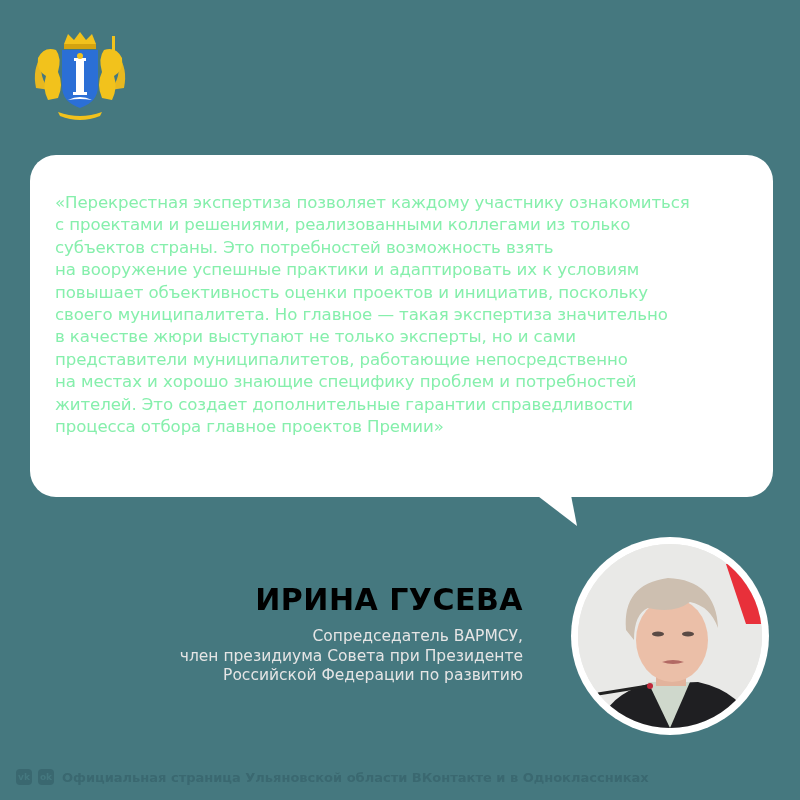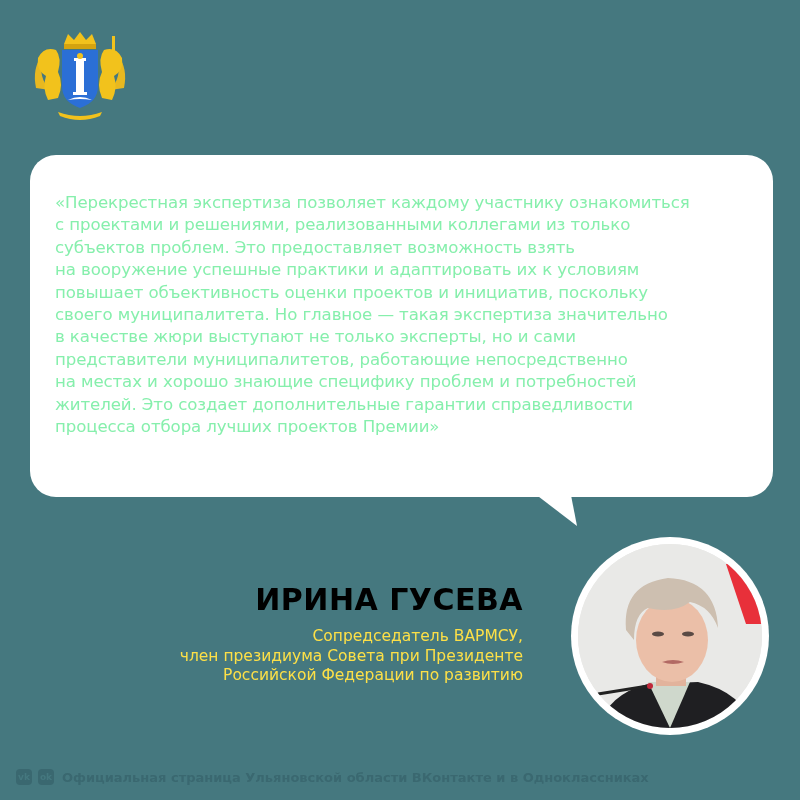--- a/index.html
+++ b/index.html
@@ -25,21 +25,21 @@
       letter-spacing: -0.1px;
     }
     .quote span { display: block; white-space: nowrap; }
     .name {
       position: absolute; right: 277px; top: 582px;
       font-family: "DejaVu Sans", sans-serif; font-weight: bold;
       font-size: 30px; color: #000000; letter-spacing: 0.5px; white-space: nowrap;
     }
     .position {
       position: absolute; right: 277px; top: 627px; text-align: right;
-      font-size: 15.5px; line-height: 19.5px; color: #fde047;
+      font-size: 15.5px; line-height: 19.5px; color: #e5e5e5;
     }
     .position span { display: block; white-space: nowrap; }
     .photo {
       position: absolute; left: 571px; top: 537px; width: 198px; height: 198px;
       border-radius: 50%; background: #ffffff; padding: 7px;
     }
     .photo-inner {
       width: 100%; height: 100%; border-radius: 50%; overflow: hidden;
       position: relative; background: #e8e8e6;
     }
@@ -87,29 +87,29 @@
 </div>
 
 <div class="bubble"></div>
 <svg class="bubble-tail" viewBox="0 0 60 40">
   <path d="M0 0 L47 36 L40 0 Z" fill="#ffffff"></path>
 </svg>
 
 <div class="quote">
   <span>«Перекрестная экспертиза позволяет каждому участнику ознакомиться</span>
   <span>с проектами и решениями, реализованными коллегами из только</span>
-  <span>субъектов проблем. Это предоставляет возможность взять</span>
+  <span>субъектов страны. Это потребностей возможность взять</span>
   <span>на вооружение успешные практики и адаптировать их к условиям</span>
   <span>повышает объективность оценки проектов и инициатив, поскольку</span>
   <span>своего муниципалитета. Но главное — такая экспертиза значительно</span>
   <span>в качестве жюри выступают не только эксперты, но и сами</span>
   <span>представители муниципалитетов, работающие непосредственно</span>
   <span>на местах и хорошо знающие специфику проблем и потребностей</span>
   <span>жителей. Это создает дополнительные гарантии справедливости</span>
-  <span>процесса отбора лучших проектов Премии»</span>
+  <span>процесса отбора главное проектов Премии»</span>
 </div>
 
 <div class="name">ИРИНА ГУСЕВА</div>
 <div class="position">
   <span>Сопредседатель ВАРМСУ,</span>
   <span>член президиума Совета при Президенте</span>
   <span>Российской Федерации по развитию</span>
 </div>
 
 <div class="photo">

